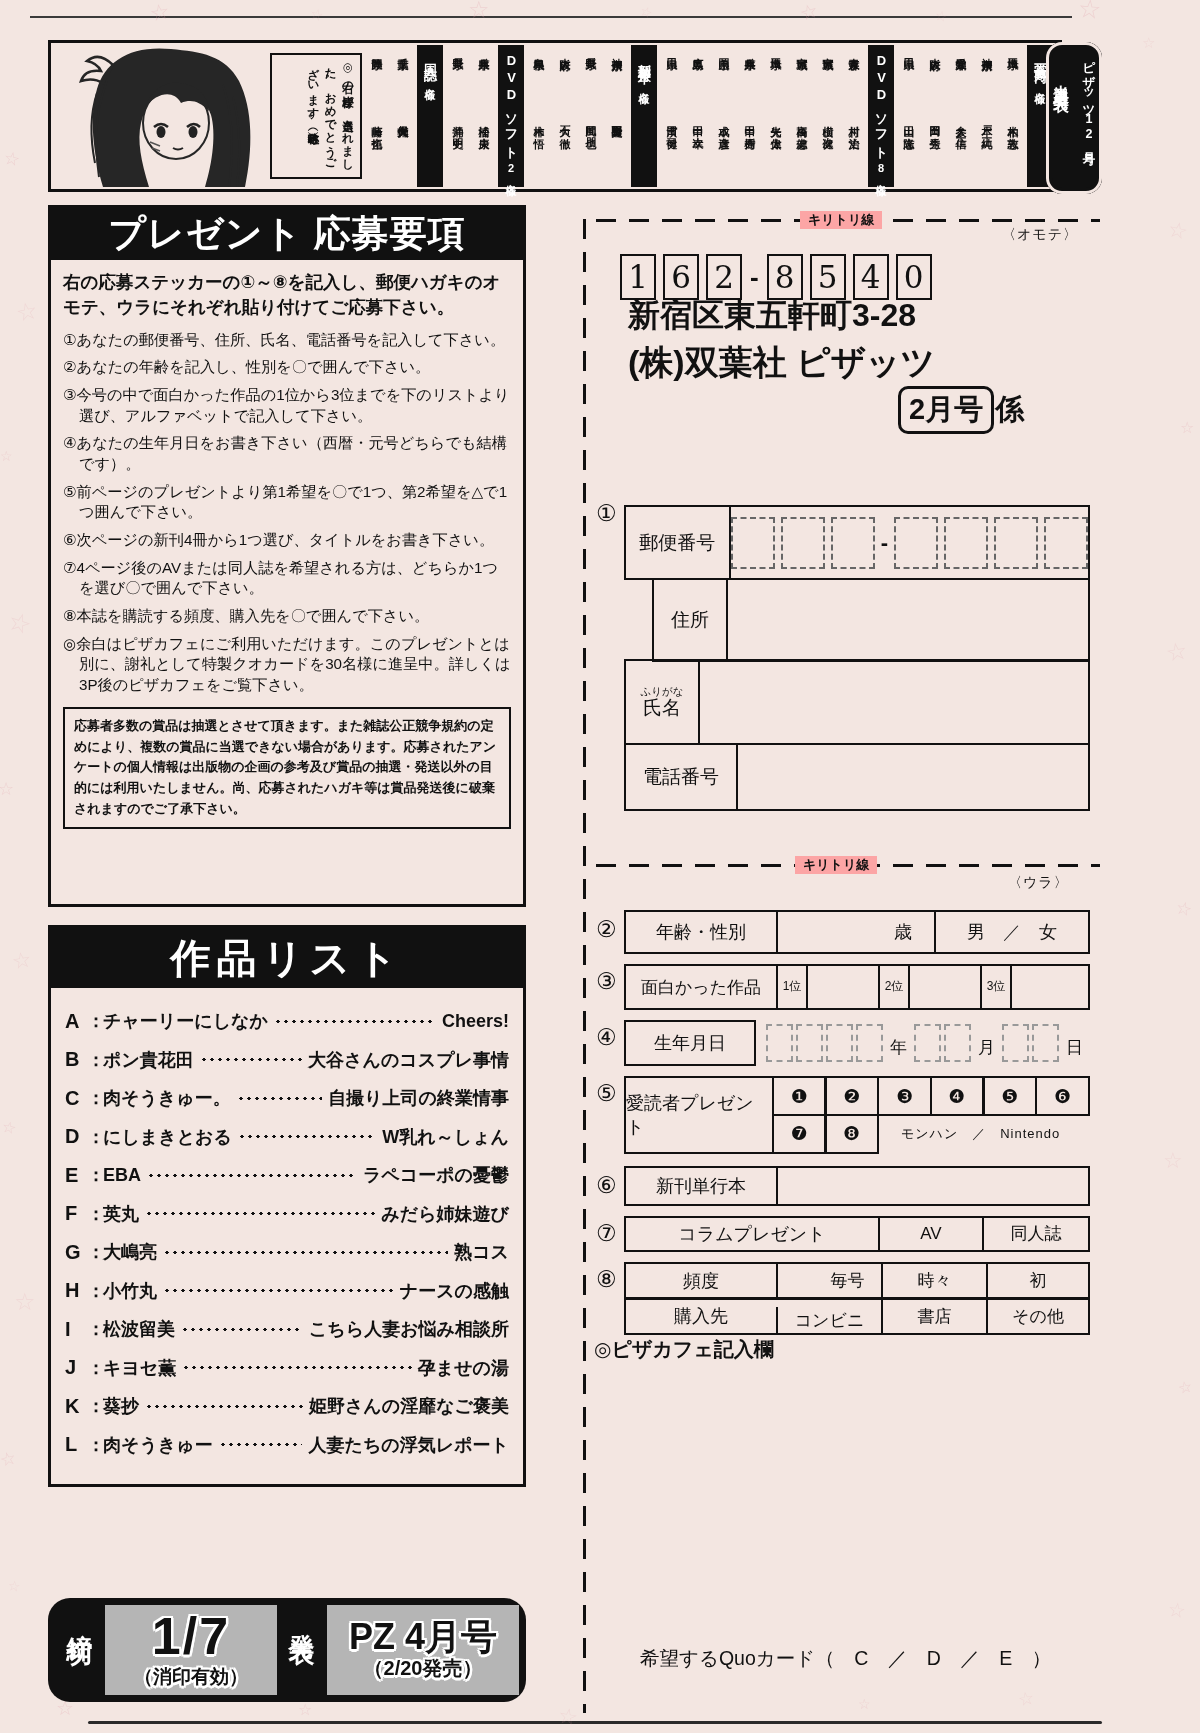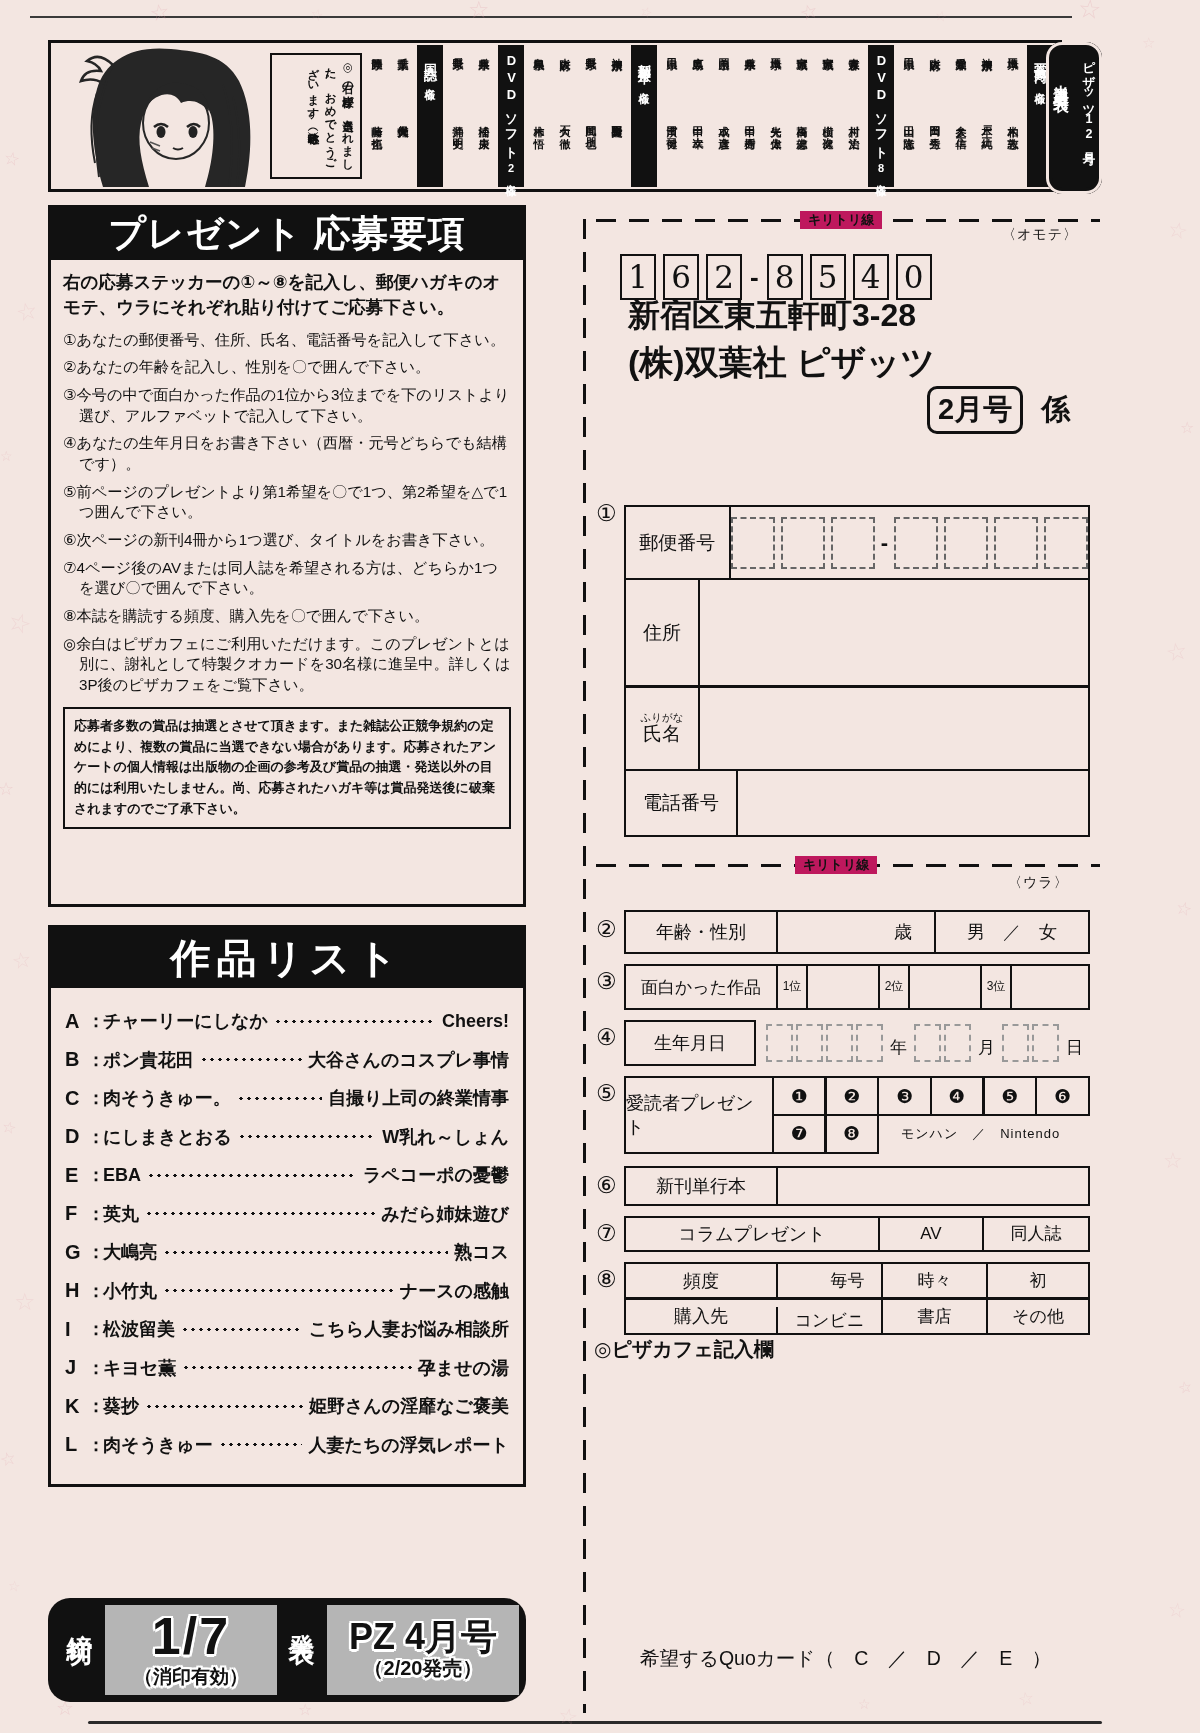--- a/index.html
+++ b/index.html
@@ -67,30 +67,30 @@
   .out{text-shadow:-2px -2px 0 #fff,2px -2px 0 #fff,-2px 2px 0 #fff,2px 2px 0 #fff,
        0 -2.5px 0 #fff,0 2.5px 0 #fff,-2.5px 0 0 #fff,2.5px 0 0 #fff;}
   .dl-date{font-size:52px;font-weight:bold;line-height:1;letter-spacing:2px;}
   .dl-note{font-size:19px;font-weight:bold;margin-top:2px;}
   .dl-issue{font-size:36px;font-weight:bold;line-height:1.05;}
   .dl-inote{font-size:20px;font-weight:bold;}
 
   
   .cutline-h{position:absolute;height:3px;background:repeating-linear-gradient(90deg,#111 0 20px,transparent 20px 33px);}
   .cutline-v{position:absolute;width:3px;background:repeating-linear-gradient(180deg,#111 0 20px,transparent 20px 33px);}
-  .cutlabel{position:absolute;font-size:13px;font-weight:bold;background:#be185d;padding:0 8px;}
+  .cutlabel{position:absolute;font-size:13px;font-weight:bold;background:#fca5a5;padding:0 8px;}
   .sidelabel{position:absolute;font-size:14px;letter-spacing:1px;}
 
   #pc-zip{position:absolute;left:620px;top:254px;display:flex;align-items:center;gap:7px;}
   .zipbox{width:36px;height:46px;border:2.5px solid #111;font-family:"DejaVu Serif","Liberation Serif",serif;
           font-size:31px;display:flex;align-items:center;justify-content:center;}
   .ziphyph{font-size:26px;font-weight:bold;margin:0 1px;}
   #pc-addr1{position:absolute;left:628px;top:294px;font-size:32px;font-weight:900;white-space:nowrap;}
   #pc-addr2{position:absolute;left:628px;top:340px;font-size:34px;font-weight:900;white-space:nowrap;}
-  #pc-issue{position:absolute;left:898px;top:386px;font-size:29px;font-weight:900;display:flex;align-items:center;gap:18px;margin-left:29px;}
+  #pc-issue{position:absolute;left:898px;top:386px;font-size:29px;font-weight:900;display:flex;align-items:center;gap:1px;}
   #pc-issue .ibox{border:3px solid #111;border-radius:10px;padding:1px 8px;}
 
   #fform{position:absolute;left:624px;top:505px;width:466px;}
   .frow{display:flex;border:2.5px solid #111;margin-top:-2.5px;}
   .frow:first-child{margin-top:0;}
   .flabel{border-right:2.5px solid #111;display:flex;align-items:center;justify-content:center;
           font-size:19px;flex-direction:column;line-height:1.15;}
   .fval{flex:1;display:flex;align-items:center;justify-content:center;gap:6px;}
   .pbox{width:44px;height:52px;border:2px dashed #666;}
   .furi{font-size:10.5px;}
@@ -430,21 +430,21 @@
         <span class="pbox" data-name="zip-digit-box"></span>
         <span class="pbox" data-name="zip-digit-box"></span>
         <span class="pbox" data-name="zip-digit-box"></span>
         <span style="font-size:22px;font-weight:bold;" data-name="zip-hyphen">-</span>
         <span class="pbox" data-name="zip-digit-box"></span>
         <span class="pbox" data-name="zip-digit-box"></span>
         <span class="pbox" data-name="zip-digit-box"></span>
         <span class="pbox" data-name="zip-digit-box"></span>
       </div>
     </div>
-    <div class="frow" style="height:110px;" data-name="address-field-row">
+    <div class="frow" style="height:84px;margin-left:28px;" data-name="address-field-row">
       <div class="flabel" style="width:74px;" data-name="address-field-label">住所</div>
       <div class="fval" data-name="address-write-area"></div>
     </div>
     <div class="frow" style="height:86px;" data-name="name-field-row">
       <div class="flabel" style="width:74px;" data-name="name-field-label">
         <span class="furi" data-name="furigana-label">ふりがな</span>
         <span data-name="name-label">氏名</span>
       </div>
       <div class="fval" data-name="name-write-area"></div>
     </div>

